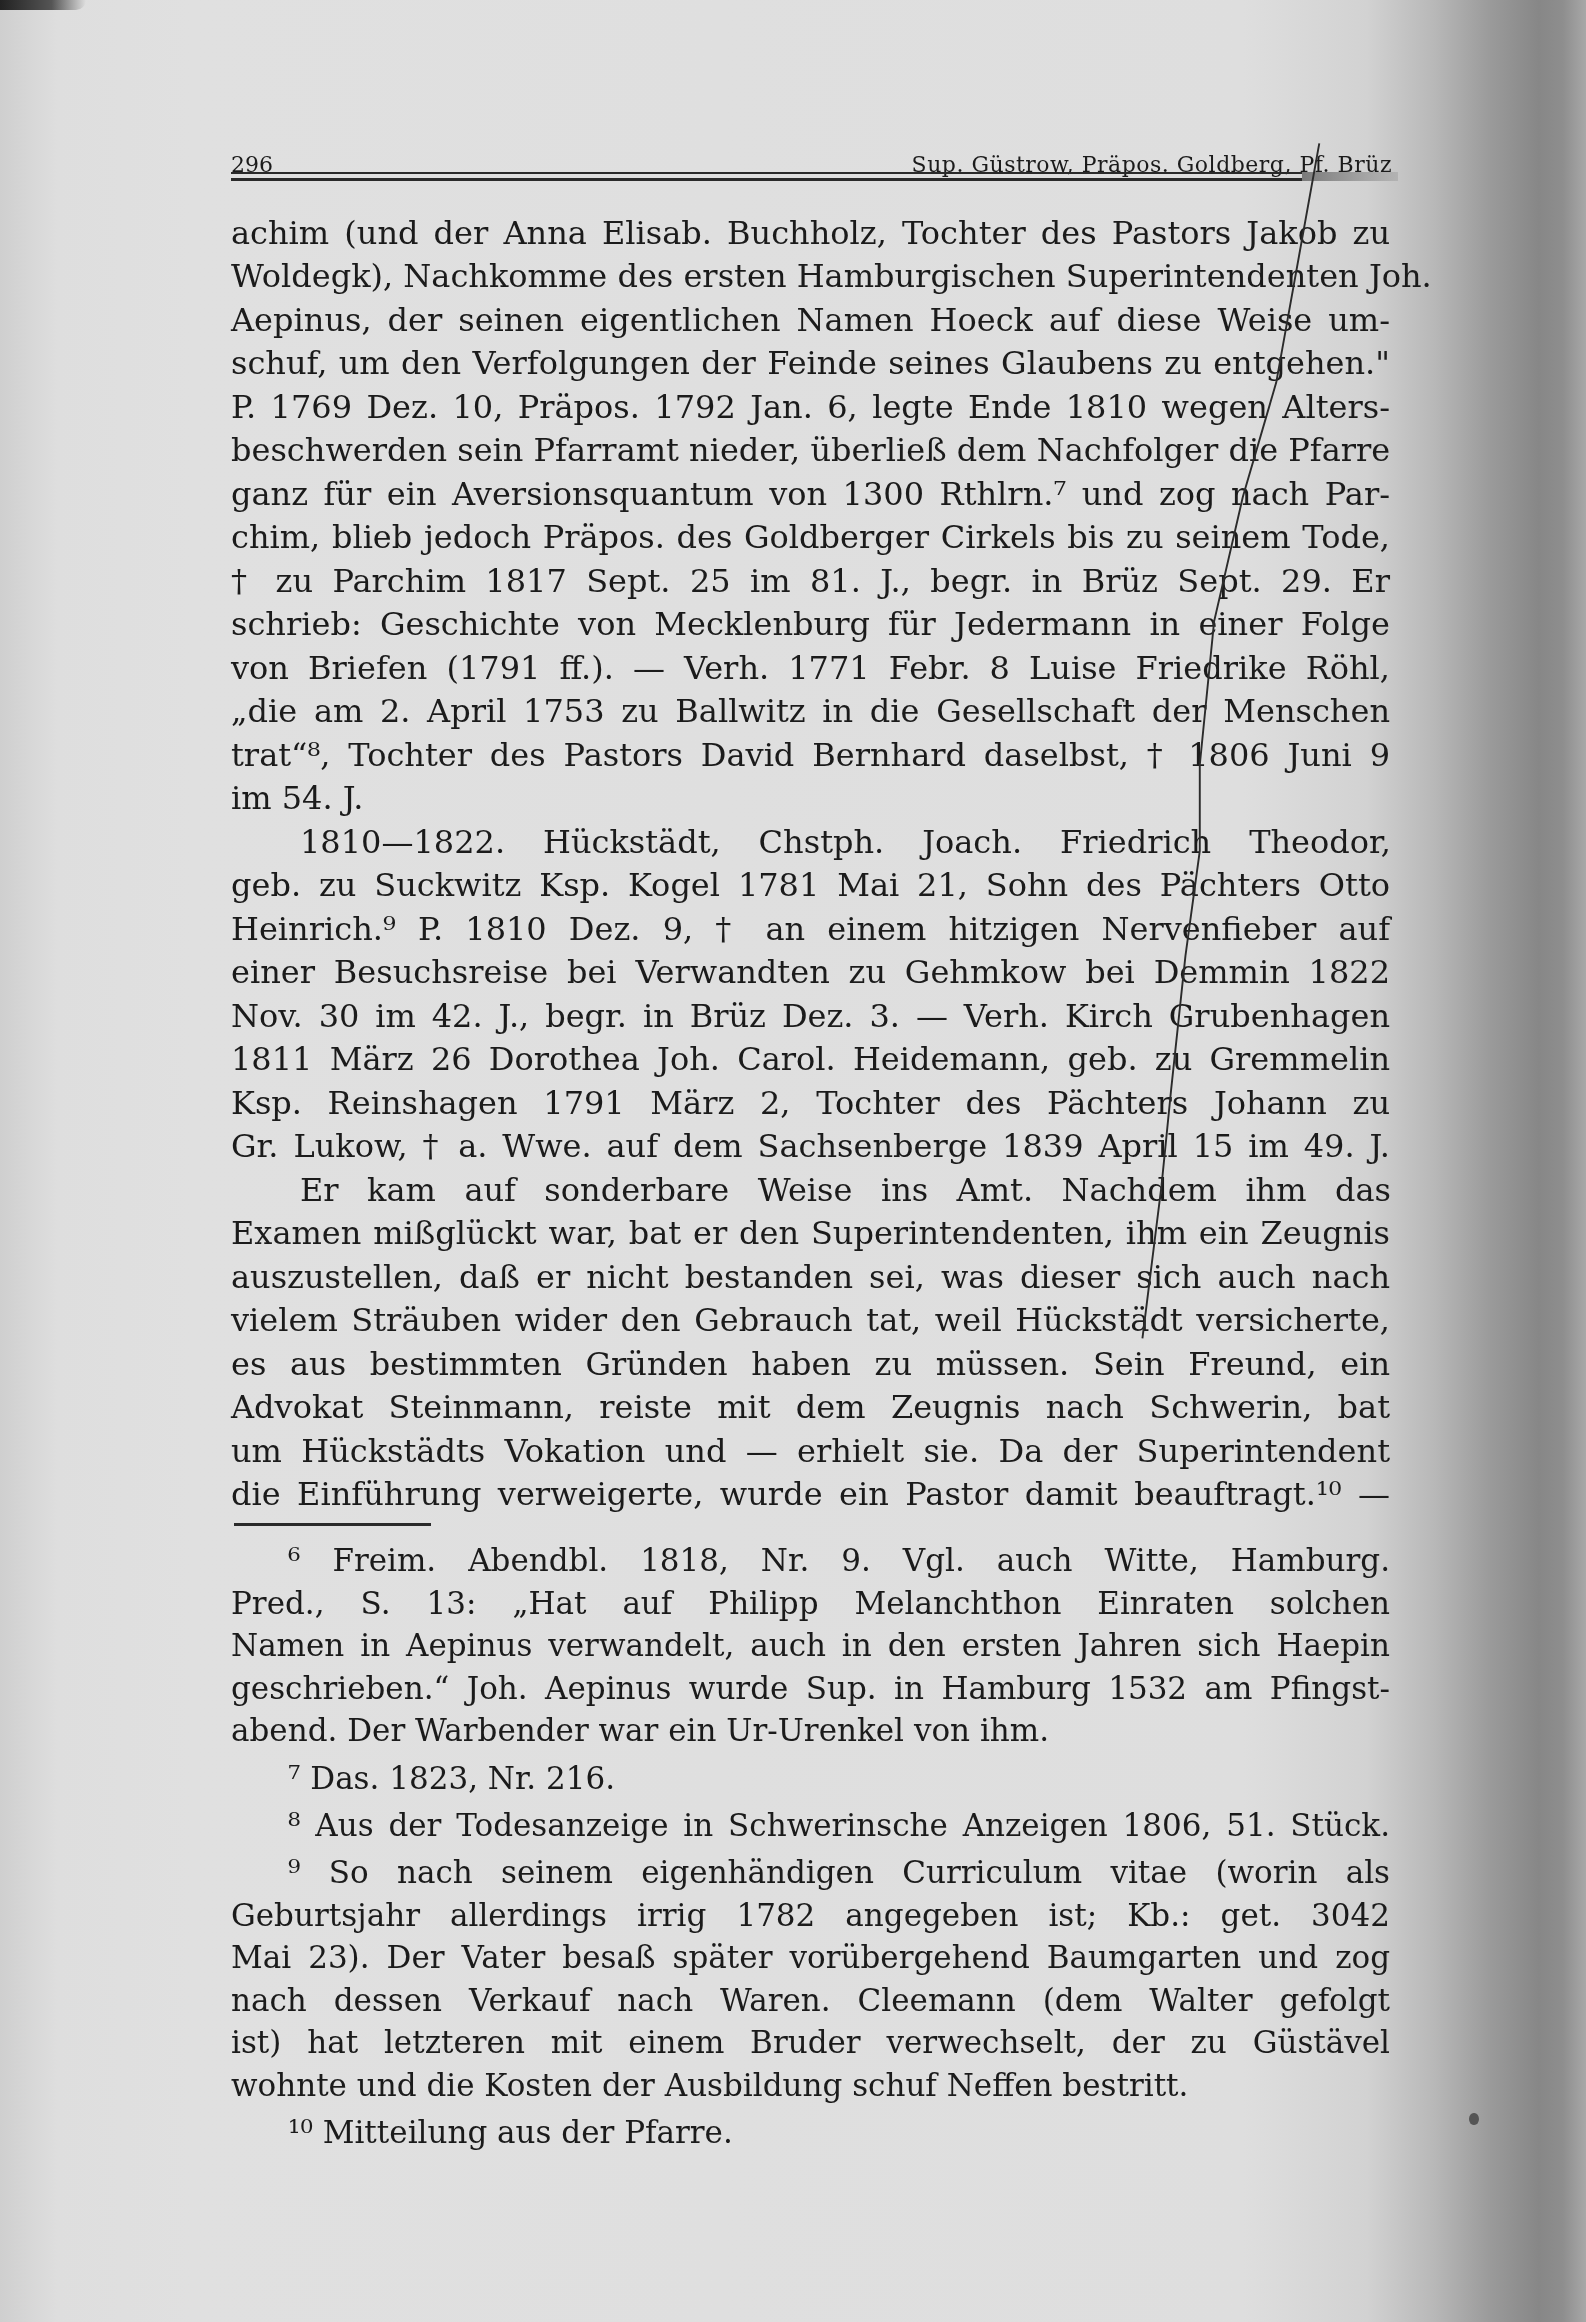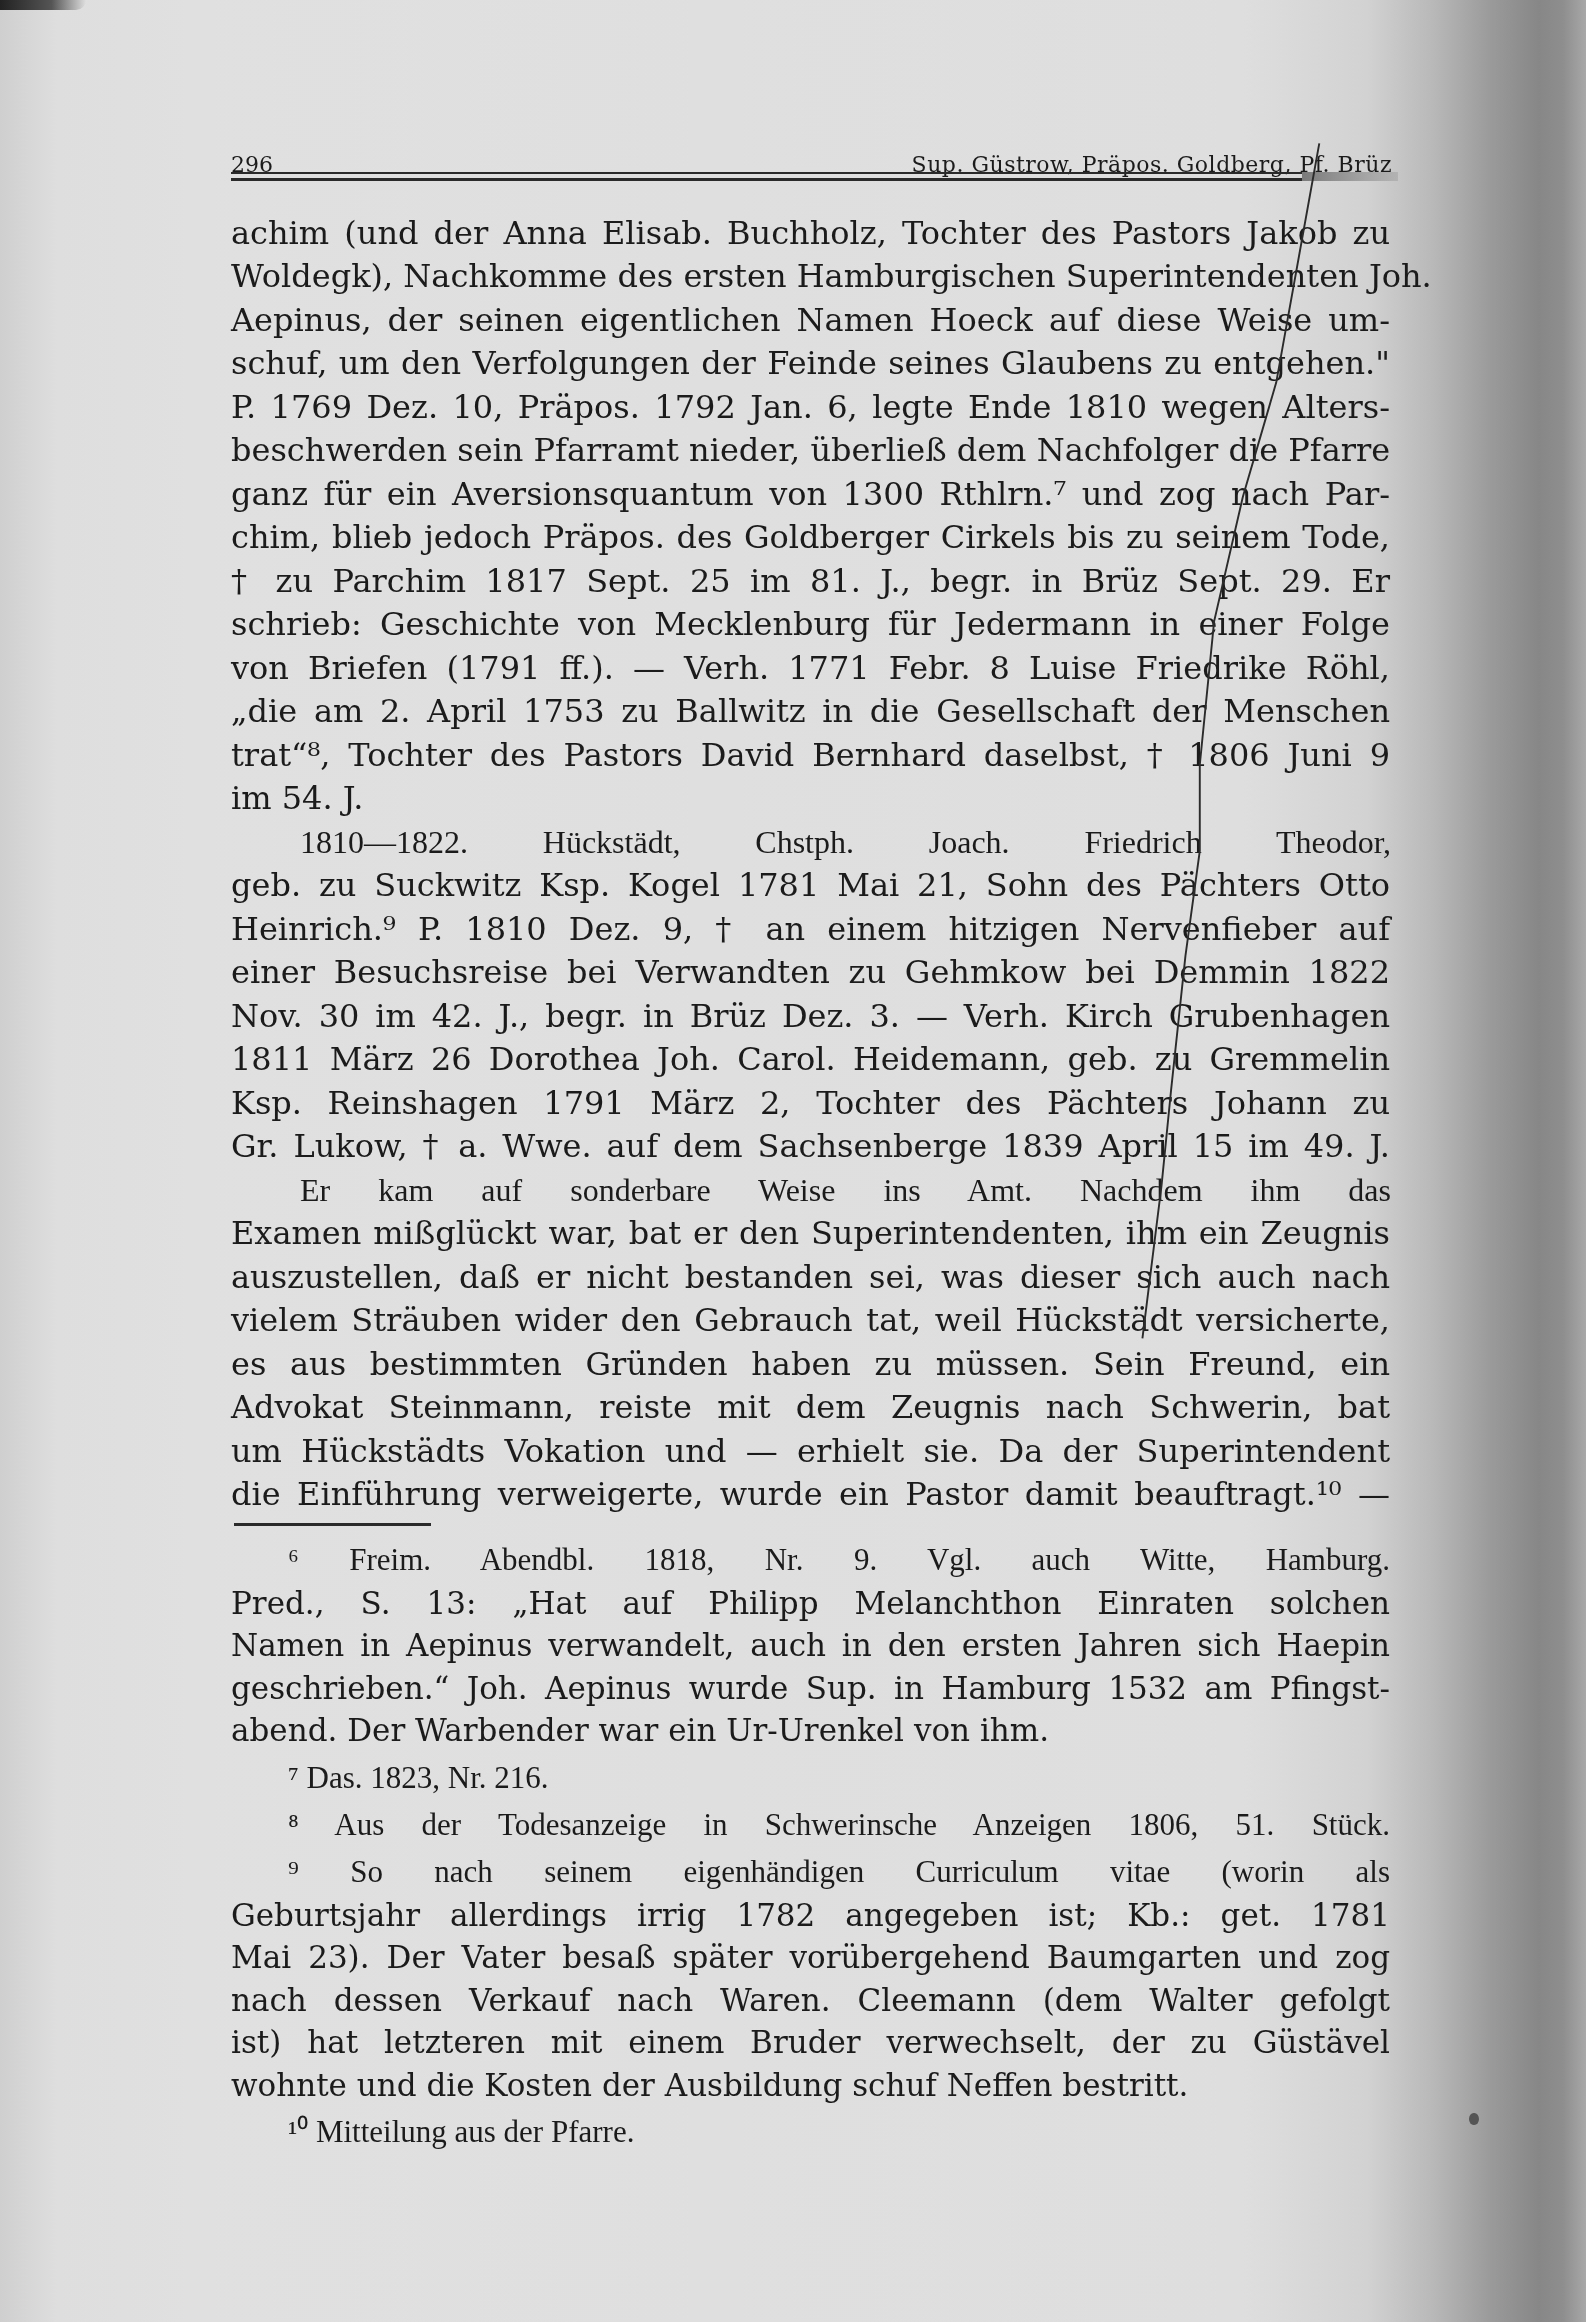--- a/index.html
+++ b/index.html
@@ -28,21 +28,21 @@
     .rule.r2 { top: 178px; width: 1071px; }
     .rule-fade { position: absolute; left: 1302px; top: 172px; width: 96px; height: 8.6px;
       background: linear-gradient(to right, rgba(60,60,60,0.6), rgba(120,120,120,0.25)); }
     .line {
       position: absolute; left: 231px; width: 1159px;
       font-size: 32px; line-height: 42px; height: 42px;
       text-align: justify; text-align-last: justify; white-space: nowrap;
       overflow: visible;
     }
     .line.last { text-align-last: left; }
-    .line.indent { padding-left: 69px; width: 1091px; font-family: Liberation Serif, serif; }
+    .line.indent { padding-left: 69px; width: 1091px; }
     .fn { font-size: 31px; }
     .fn.indent { padding-left: 57px; width: 1102px; }
     .sep { position: absolute; left: 234px; top: 1523px; width: 197px; height: 2.9px; background: #2a2a2a; }
     .dot { position: absolute; left: 1469px; top: 2113px; width: 9.6px; height: 12.4px; border-radius: 50%; background: #555; }
   </style>
 </head>
 <body>
 
 <div class="corner"></div>
 
@@ -91,21 +91,21 @@
 
 <div>
   <div class="line fn indent" style="top:1539px">⁶ Freim. Abendbl. 1818, Nr. 9. Vgl. auch Witte, Hamburg.</div>
   <div class="line fn" style="top:1582px">Pred., S. 13: „Hat auf Philipp Melanchthon Einraten solchen</div>
   <div class="line fn" style="top:1624px">Namen in Aepinus verwandelt, auch in den ersten Jahren sich Haepin</div>
   <div class="line fn" style="top:1667px">geschrieben.“ Joh. Aepinus wurde Sup. in Hamburg 1532 am Pfingst-</div>
   <div class="line fn last" style="top:1709px">abend. Der Warbender war ein Ur-Urenkel von ihm.</div>
   <div class="line fn indent last" style="top:1757px">⁷ Das. 1823, Nr. 216.</div>
   <div class="line fn indent" style="top:1804px">⁸ Aus der Todesanzeige in Schwerinsche Anzeigen 1806, 51. Stück.</div>
   <div class="line fn indent" style="top:1851px">⁹ So nach seinem eigenhändigen Curriculum vitae (worin als</div>
-  <div class="line fn" style="top:1894px">Geburtsjahr allerdings irrig 1782 angegeben ist; Kb.: get. 1781</div>
+  <div class="line fn" style="top:1894px">Geburtsjahr allerdings irrig 1782 angegeben ist; Kb.: get. 3042</div>
   <div class="line fn" style="top:1936px">Mai 23). Der Vater besaß später vorübergehend Baumgarten und zog</div>
   <div class="line fn" style="top:1979px">nach dessen Verkauf nach Waren. Cleemann (dem Walter gefolgt</div>
   <div class="line fn" style="top:2021px">ist) hat letzteren mit einem Bruder verwechselt, der zu Güstävel</div>
   <div class="line fn last" style="top:2064px">wohnte und die Kosten der Ausbildung schuf Neffen bestritt.</div>
   <div class="line fn indent last" style="top:2111px">¹⁰ Mitteilung aus der Pfarre.</div>
 </div>
 
 <svg style="position:absolute;left:0;top:0;" width="1587" height="2323" viewBox="0 0 1660 2430">
   <polyline points="1380,150 1335,400 1300,520 1270,650 1255,800 1255,890 1240,1000 1225,1140 1215,1240 1195,1400" fill="none" stroke="#2b2b2b" stroke-width="2"></polyline>
 </svg>

